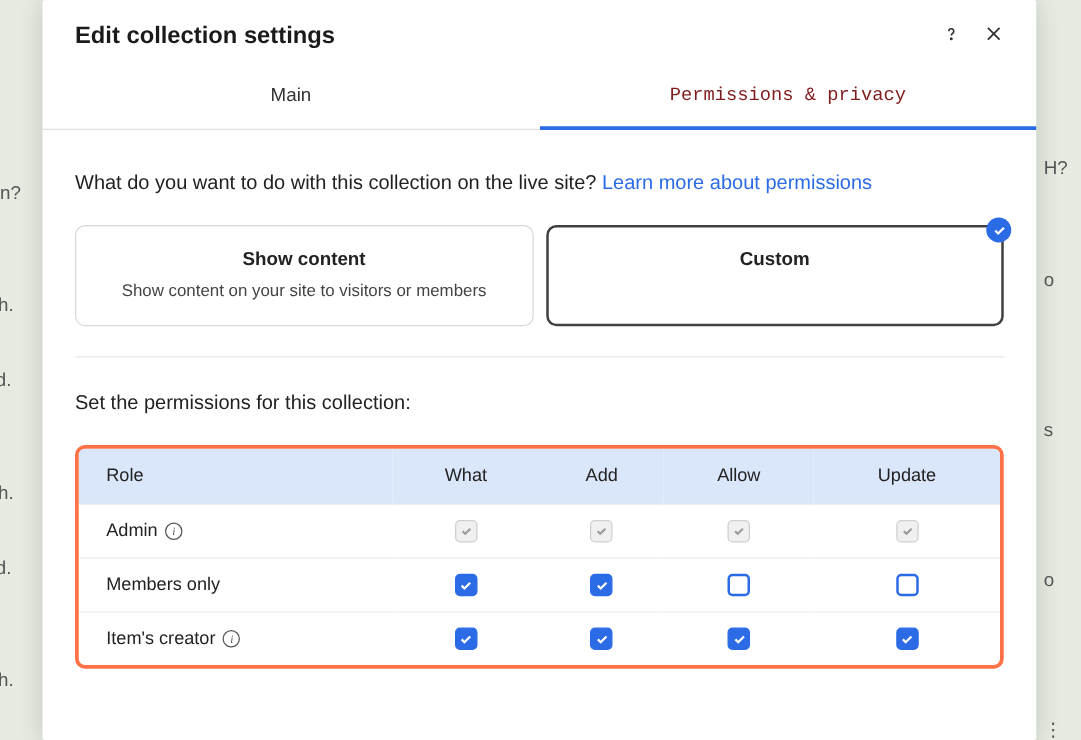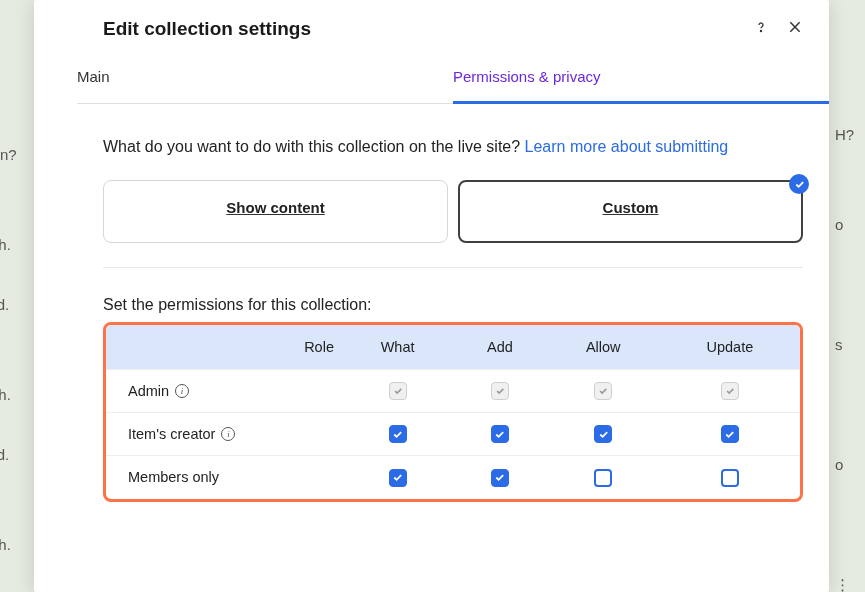--- a/index.html
+++ b/index.html
@@ -35,21 +35,20 @@
     position: absolute;
     left: 34px;
     top: 0;
     width: 795px;
     height: 592px;
     background: #fff;
     border-radius: 2px;
     box-shadow: 0 2px 20px rgba(0,0,0,0.15);
     display: flex;
     flex-direction: column;
-    padding-left: 43px;
   }
   .modal-header {
     display: flex;
     align-items: center;
     justify-content: space-between;
     padding: 18px 26px 14px 26px;
   }
   .modal-title {
     font-size: 19px;
     font-weight: 700;
@@ -63,28 +62,30 @@
   .help-icon, .close-icon {
     cursor: pointer;
     color: #333;
   }
   .tabs {
     display: flex;
     border-bottom: 1px solid #e0e0e0;
   }
   .tab {
     flex: 1;
+    text-align: center;
     padding: 14px 0 18px 0;
     font-size: 15px;
     color: #333;
     cursor: pointer;
     position: relative;
   }
   .tab.active {
-    color: #6d28d9;
+    color: #7f1d1d;
+    font-family: Liberation Mono, monospace;
   }
   .tab.active::after {
     content: "";
     position: absolute;
     left: 0;
     right: 0;
     bottom: -1px;
     height: 3px;
     background: #2b6be5;
   }
@@ -108,21 +109,20 @@
     margin-bottom: 24px;
   }
   .option-card {
     flex: 1;
     border: 1px solid #d7d7d7;
     border-radius: 8px;
     padding: 18px 16px;
     text-align: center;
     cursor: pointer;
     position: relative;
-    text-decoration: underline;
   }
   .option-card.selected {
     border: 2px solid #404040;
     padding: 17px 15px;
   }
   .option-title {
     font-size: 15px;
     font-weight: 600;
     color: #222;
     margin-bottom: 8px;
@@ -145,42 +145,42 @@
     justify-content: center;
   }
   .hr {
     border: none;
     border-top: 1px solid #e8e8e8;
     margin: 0 0 28px 0;
   }
   .perm-label {
     font-size: 16px;
     color: #222;
-    margin-bottom: 8px;
+    margin-bottom: 24px;
   }
   .highlight-box {
     border: 3px solid #ff7247;
     border-radius: 8px;
     padding: 0;
     overflow: hidden;
   }
   .perm-table {
     width: 100%;
     border-collapse: collapse;
   }
   .perm-table th {
     background: #dae7fb;
     font-weight: 400;
     font-size: 14.5px;
     color: #222;
     text-align: center;
     padding: 14px 8px;
   }
   .perm-table th:first-child {
-    text-align: right;
+    text-align: left;
     padding-left: 22px;
     width: 34%;
   }
   .perm-table td {
     border-top: 1px solid #eceef0;
     text-align: center;
     padding: 12px 8px;
     font-size: 14.5px;
     color: #222;
   }
@@ -259,26 +259,27 @@
     </div>
   </div>
 
   <div class="tabs">
     <div class="tab">Main</div>
     <div class="tab active">Permissions &amp; privacy</div>
   </div>
 
   <div class="content">
     <p class="question">
-      <span>What do you want to do with this collection on the live site? </span><a href="#">Learn more about submitting</a>
+      <span>What do you want to do with this collection on the live site? </span><a href="#">Learn more about permissions</a>
     </p>
 
     <div class="options">
       <div class="option-card">
         <div class="option-title">Show content</div>
+        <div class="option-desc">Show content on your site to visitors or members</div>
       </div>
       <div class="option-card selected">
         <div class="option-check">
           <svg width="11" height="11" viewBox="0 0 24 24" fill="none" stroke="#fff" stroke-width="4">
               <polyline points="5 12 10 17 20 7"></polyline>
             </svg>
         </div>
         <div class="option-title">Custom</div>
       </div>
     </div>
@@ -316,55 +317,55 @@
                     <polyline points="5 12 10 17 20 7"></polyline>
                   </svg>
                 </span></td>
               <td><span class="cb cb-locked">
                   <svg width="10" height="10" viewBox="0 0 24 24" fill="none" stroke="#9a9a9a" stroke-width="4">
                     <polyline points="5 12 10 17 20 7"></polyline>
                   </svg>
                 </span></td>
             </tr>
             <tr>
-              <td><span class="row-label">Item's creator <span class="info-circ">i</span></span></td>
-              <td><span class="cb cb-checked">
-                  <svg width="11" height="11" viewBox="0 0 24 24" fill="none" stroke="#fff" stroke-width="4">
-                    <polyline points="5 12 10 17 20 7"></polyline>
-                  </svg>
-                </span></td>
-              <td><span class="cb cb-checked">
-                  <svg width="11" height="11" viewBox="0 0 24 24" fill="none" stroke="#fff" stroke-width="4">
-                    <polyline points="5 12 10 17 20 7"></polyline>
-                  </svg>
-                </span></td>
-              <td><span class="cb cb-checked">
-                  <svg width="11" height="11" viewBox="0 0 24 24" fill="none" stroke="#fff" stroke-width="4">
-                    <polyline points="5 12 10 17 20 7"></polyline>
-                  </svg>
-                </span></td>
-              <td><span class="cb cb-checked">
-                  <svg width="11" height="11" viewBox="0 0 24 24" fill="none" stroke="#fff" stroke-width="4">
-                    <polyline points="5 12 10 17 20 7"></polyline>
-                  </svg>
-                </span></td>
+              <td><span class="row-label">Members only </span></td>
+              <td><span class="cb cb-checked">
+                  <svg width="11" height="11" viewBox="0 0 24 24" fill="none" stroke="#fff" stroke-width="4">
+                    <polyline points="5 12 10 17 20 7"></polyline>
+                  </svg>
+                </span></td>
+              <td><span class="cb cb-checked">
+                  <svg width="11" height="11" viewBox="0 0 24 24" fill="none" stroke="#fff" stroke-width="4">
+                    <polyline points="5 12 10 17 20 7"></polyline>
+                  </svg>
+                </span></td>
+              <td><span class="cb cb-unchecked"></span></td>
+              <td><span class="cb cb-unchecked"></span></td>
             </tr>
             <tr>
-              <td><span class="row-label">Members only </span></td>
-              <td><span class="cb cb-checked">
-                  <svg width="11" height="11" viewBox="0 0 24 24" fill="none" stroke="#fff" stroke-width="4">
-                    <polyline points="5 12 10 17 20 7"></polyline>
-                  </svg>
-                </span></td>
-              <td><span class="cb cb-checked">
-                  <svg width="11" height="11" viewBox="0 0 24 24" fill="none" stroke="#fff" stroke-width="4">
-                    <polyline points="5 12 10 17 20 7"></polyline>
-                  </svg>
-                </span></td>
-              <td><span class="cb cb-unchecked"></span></td>
-              <td><span class="cb cb-unchecked"></span></td>
+              <td><span class="row-label">Item's creator <span class="info-circ">i</span></span></td>
+              <td><span class="cb cb-checked">
+                  <svg width="11" height="11" viewBox="0 0 24 24" fill="none" stroke="#fff" stroke-width="4">
+                    <polyline points="5 12 10 17 20 7"></polyline>
+                  </svg>
+                </span></td>
+              <td><span class="cb cb-checked">
+                  <svg width="11" height="11" viewBox="0 0 24 24" fill="none" stroke="#fff" stroke-width="4">
+                    <polyline points="5 12 10 17 20 7"></polyline>
+                  </svg>
+                </span></td>
+              <td><span class="cb cb-checked">
+                  <svg width="11" height="11" viewBox="0 0 24 24" fill="none" stroke="#fff" stroke-width="4">
+                    <polyline points="5 12 10 17 20 7"></polyline>
+                  </svg>
+                </span></td>
+              <td><span class="cb cb-checked">
+                  <svg width="11" height="11" viewBox="0 0 24 24" fill="none" stroke="#fff" stroke-width="4">
+                    <polyline points="5 12 10 17 20 7"></polyline>
+                  </svg>
+                </span></td>
             </tr>
           </tbody>
       </table>
     </div>
 
   </div>
 </div>
 
 </body></html>

